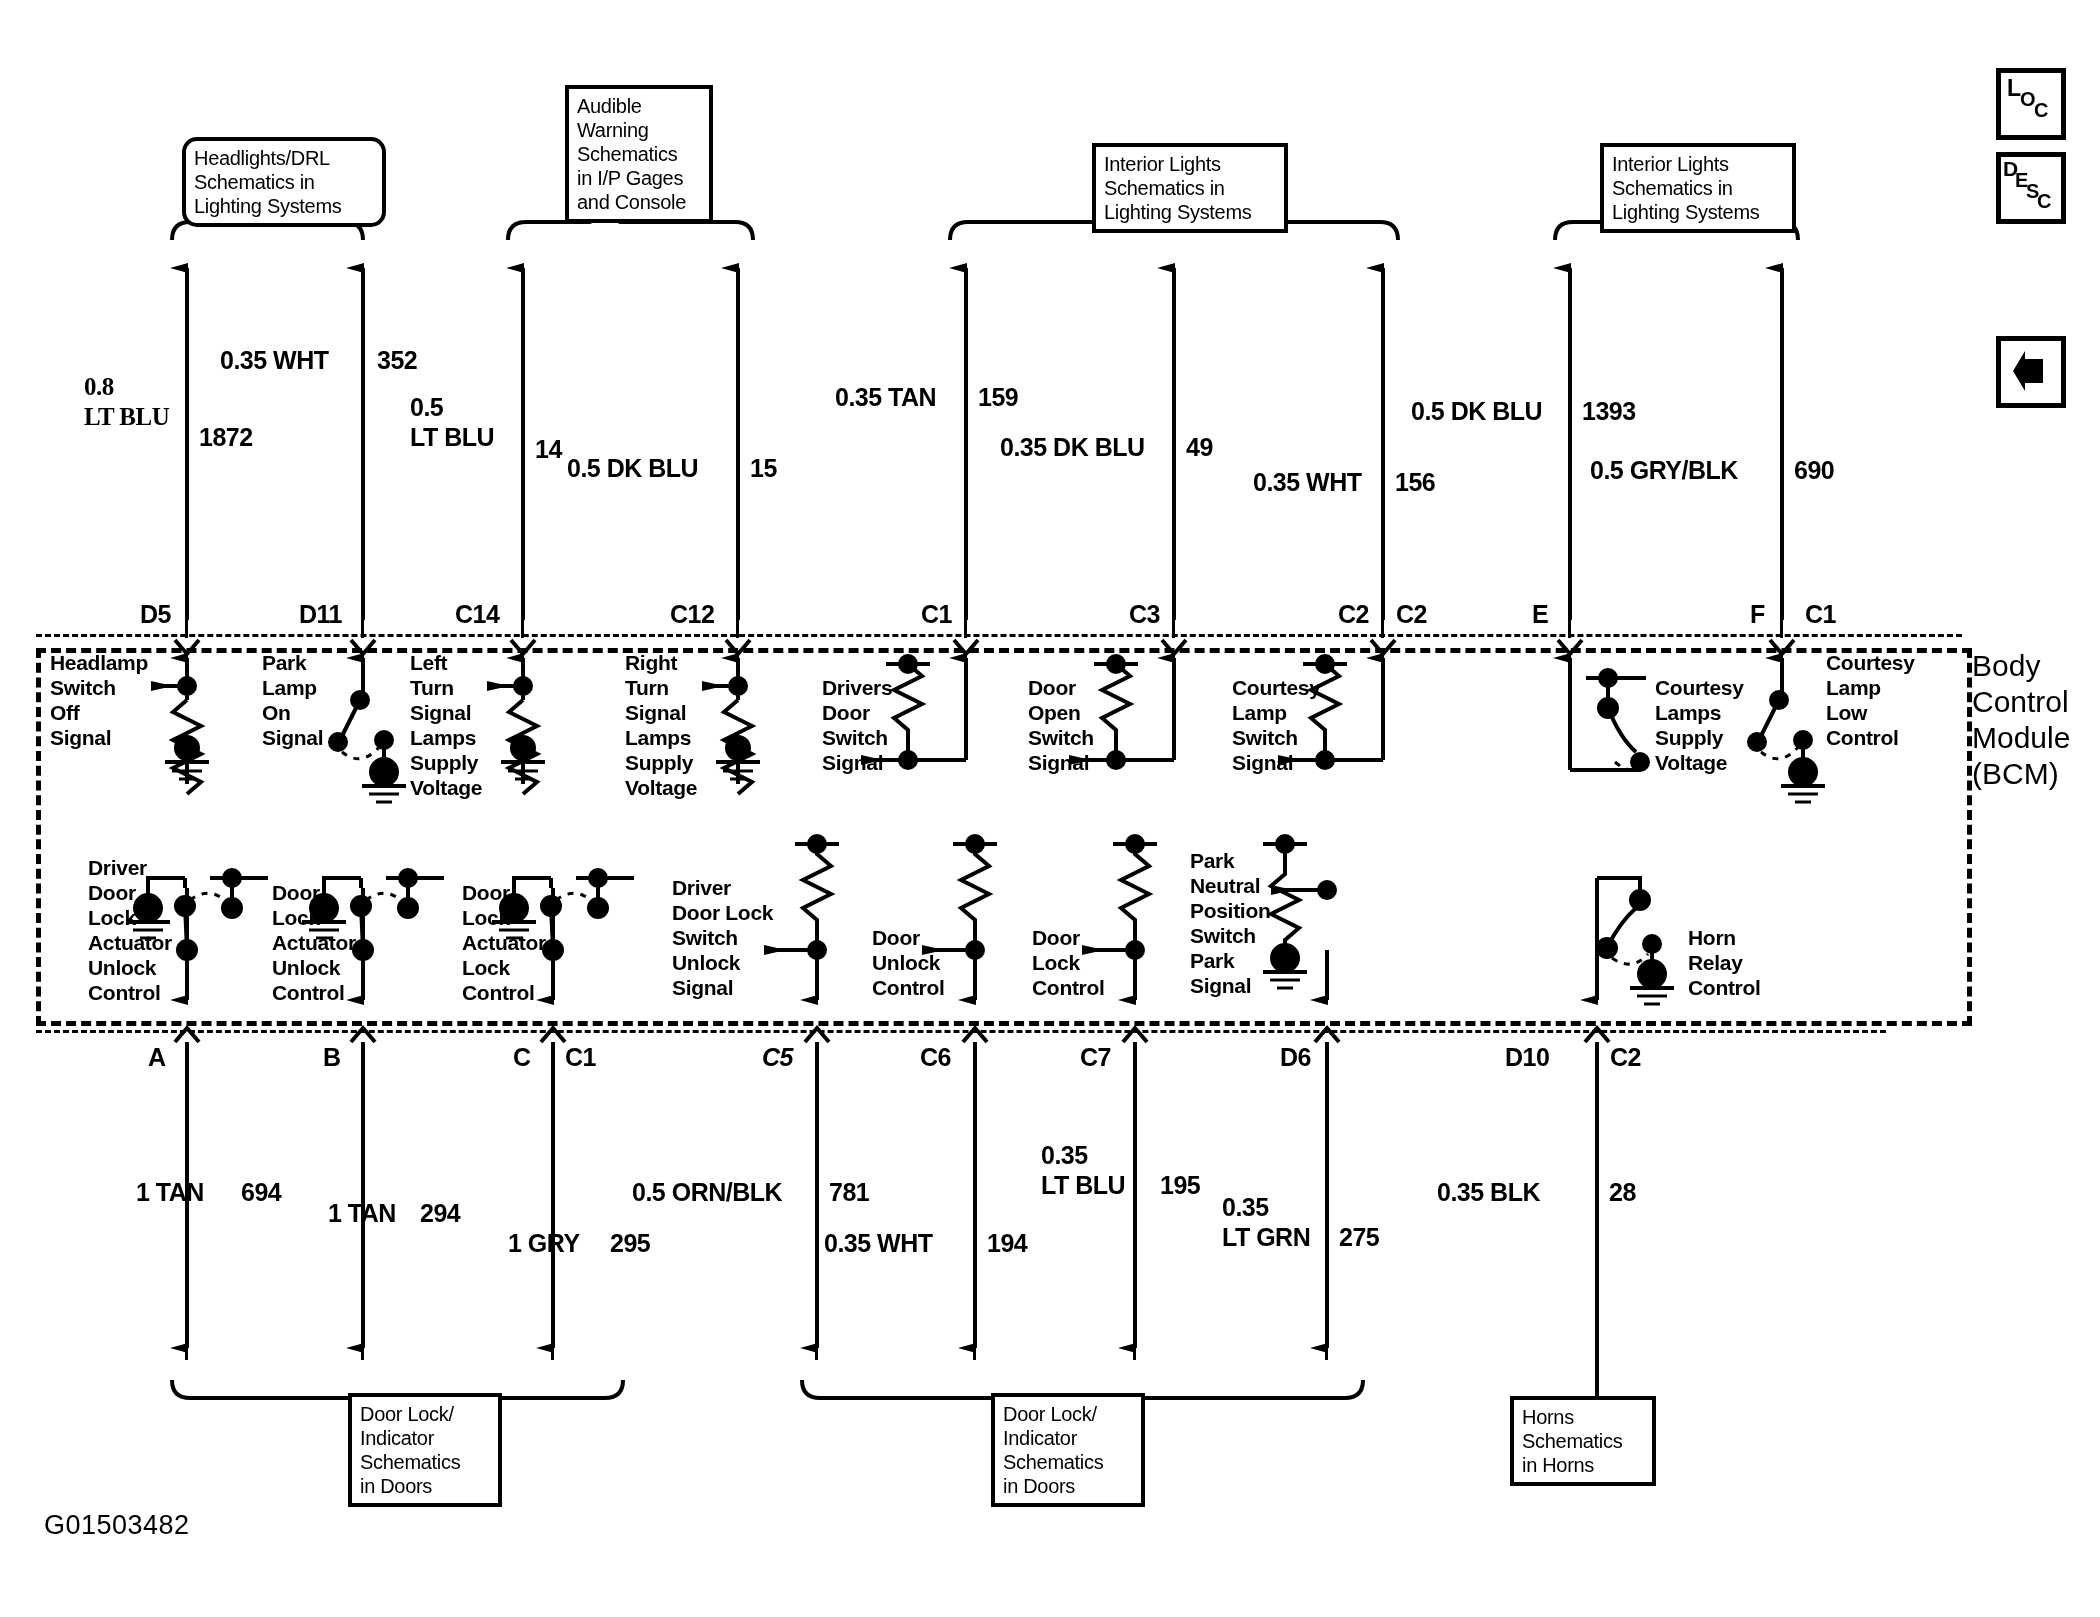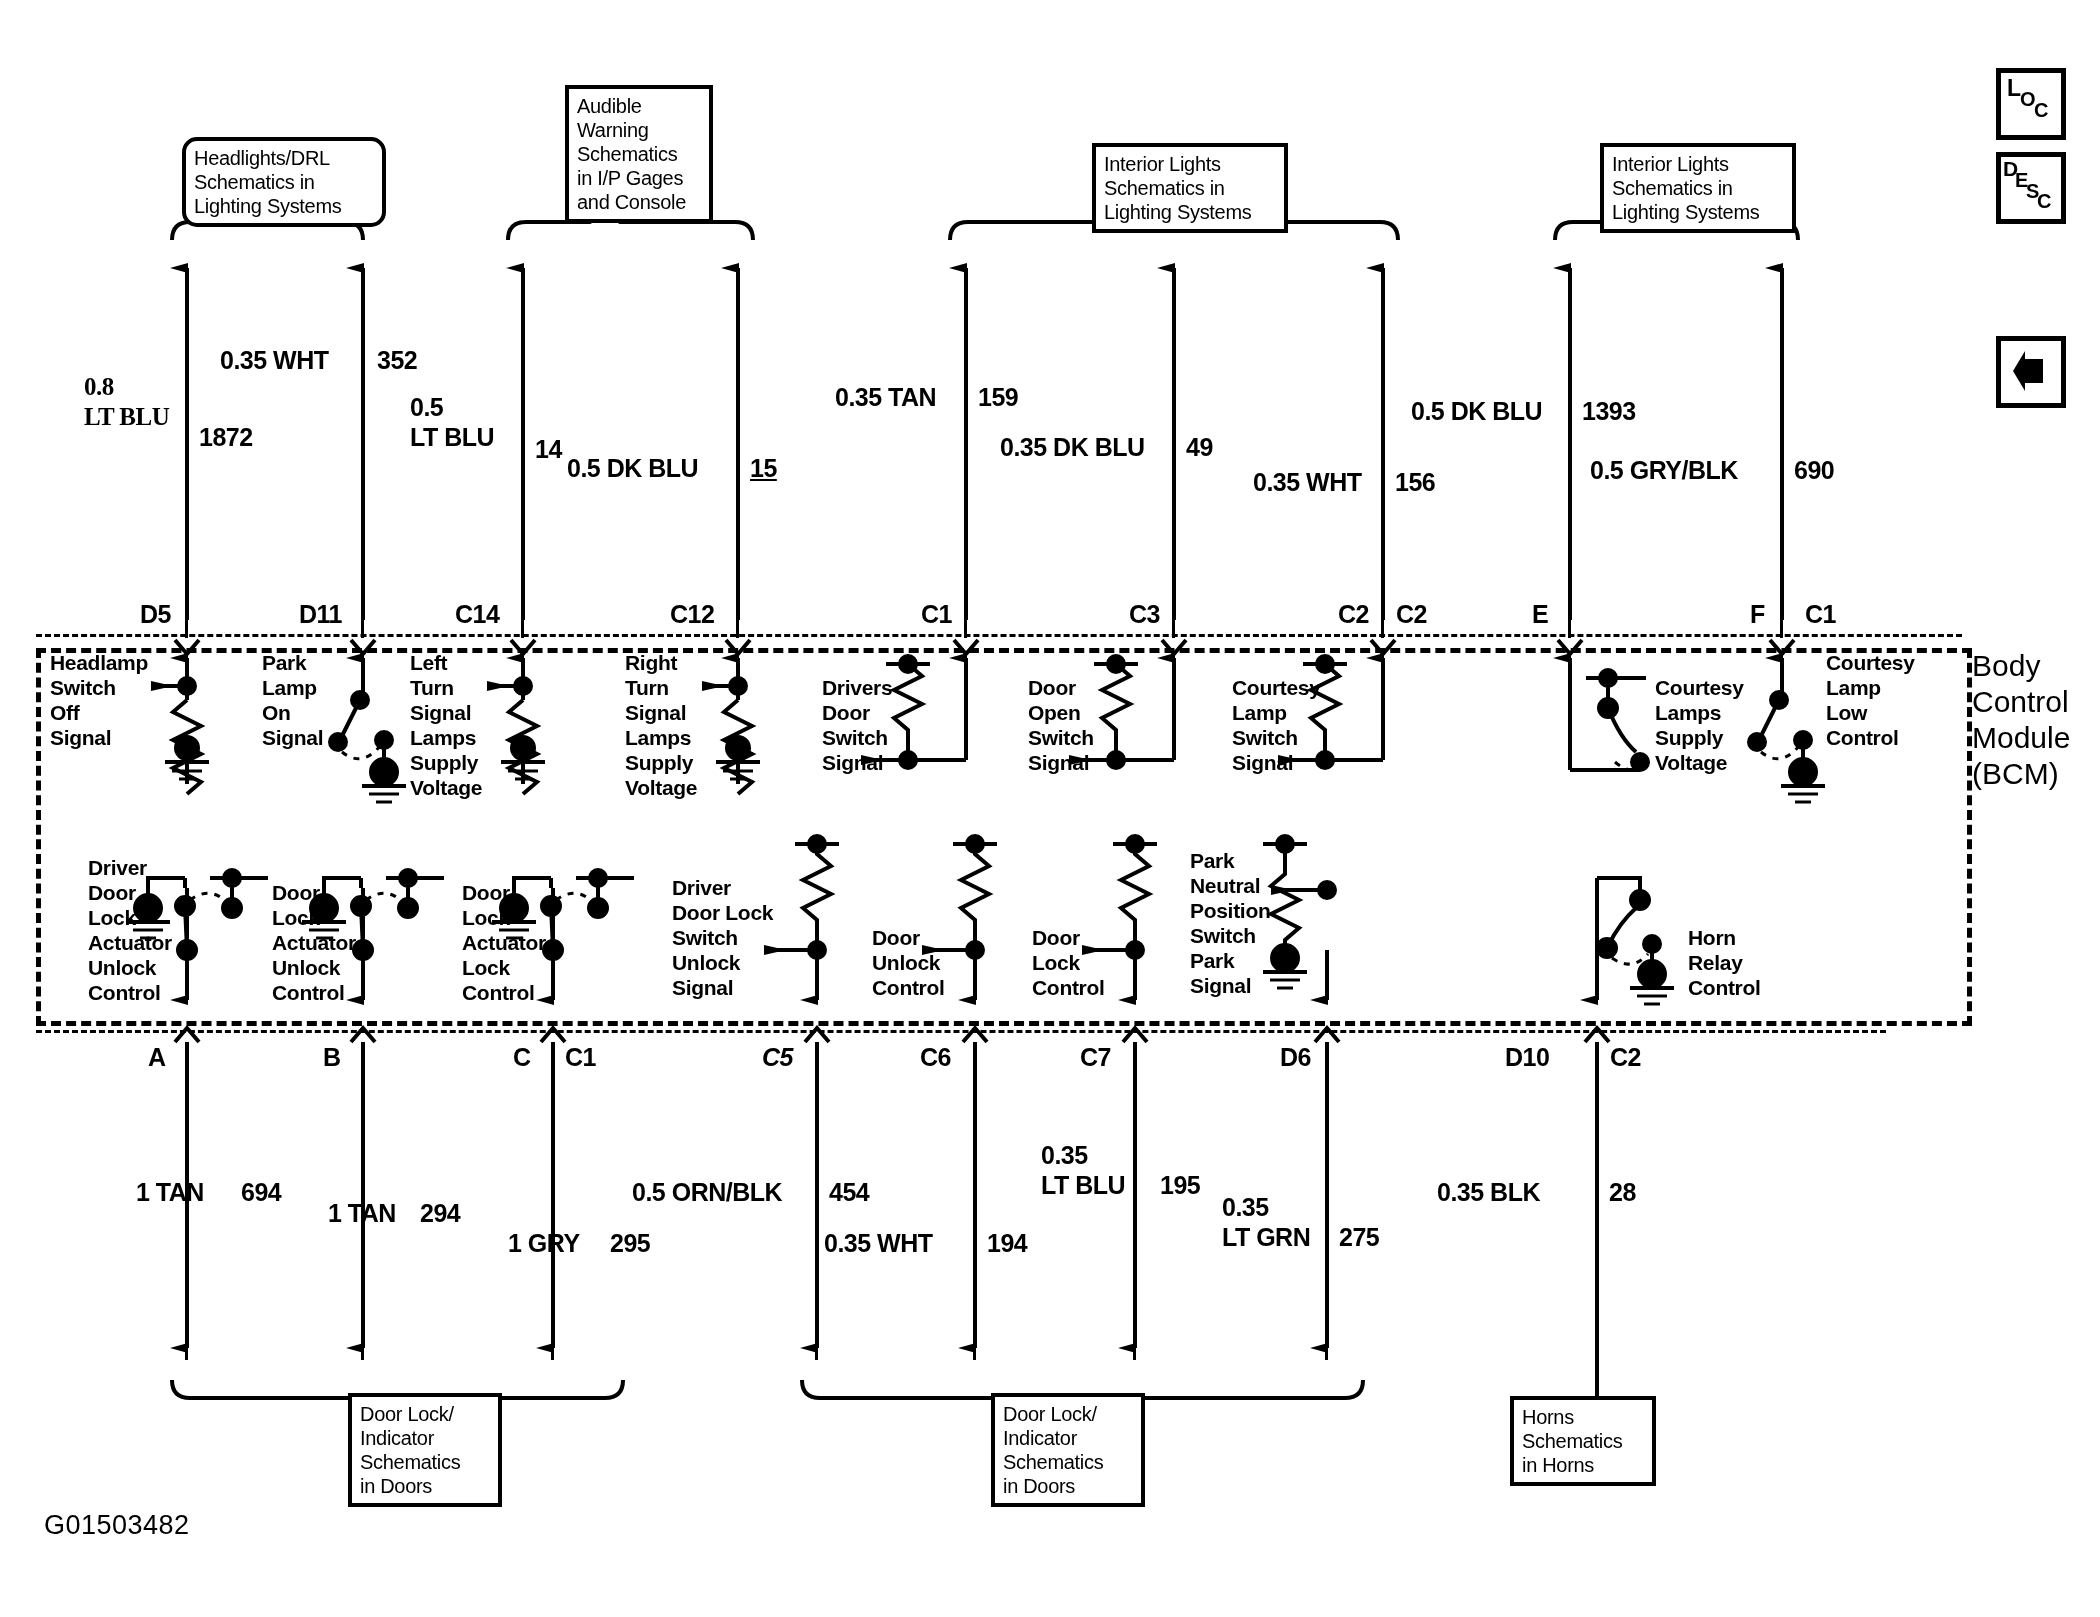--- a/index.html
+++ b/index.html
@@ -327,21 +327,21 @@
   <div class="sep" style="left:361px;top:328px;height:310px;"></div>
   <div class="wl" style="left:377px;top:345px;">352</div>
 
   <div class="wl" style="left:410px;top:392px;">0.5
 LT BLU</div>
   <div class="sep" style="left:521px;top:328px;height:310px;"></div>
   <div class="wl" style="left:535px;top:422px;margin-top:12px;">14</div>
 
   <div class="wl" style="left:567px;top:453px;">0.5 DK BLU</div>
   <div class="sep" style="left:736px;top:328px;height:310px;"></div>
-  <div class="wl" style="left:750px;top:453px;text-decoration:underline;">15</div>
+  <div class="wl" style="left:750px;top:453px;">15</div>
 
   <div class="wl" style="left:835px;top:382px;">0.35 TAN</div>
   <div class="sep" style="left:964px;top:328px;height:310px;"></div>
   <div class="wl" style="left:978px;top:382px;">159</div>
 
   <div class="wl" style="left:1000px;top:432px;">0.35 DK BLU</div>
   <div class="sep" style="left:1172px;top:328px;height:310px;"></div>
   <div class="wl" style="left:1186px;top:432px;">49</div>
 
   <div class="wl" style="left:1253px;top:467px;">0.35 WHT</div>
@@ -469,21 +469,21 @@
   <div class="wl" style="left:328px;top:1198px;">1 TAN</div>
   <div class="sep" style="left:361px;top:1140px;height:220px;"></div>
   <div class="wl" style="left:420px;top:1198px;">294</div>
 
   <div class="wl" style="left:508px;top:1228px;">1 GRY</div>
   <div class="sep" style="left:551px;top:1140px;height:220px;"></div>
   <div class="wl" style="left:610px;top:1228px;">295</div>
 
   <div class="wl" style="left:632px;top:1177px;">0.5 ORN/BLK</div>
   <div class="sep" style="left:815px;top:1140px;height:220px;"></div>
-  <div class="wl" style="left:829px;top:1177px;">454</div>
+  <div class="wl" style="left:829px;top:1177px;">781</div>
 
   <div class="wl" style="left:824px;top:1228px;">0.35 WHT</div>
   <div class="sep" style="left:973px;top:1140px;height:220px;"></div>
   <div class="wl" style="left:987px;top:1228px;">194</div>
 
   <div class="wl" style="left:1041px;top:1140px;">0.35
 LT BLU</div>
   <div class="sep" style="left:1133px;top:1140px;height:220px;"></div>
   <div class="wl" style="left:1160px;top:1170px;">195</div>
 

